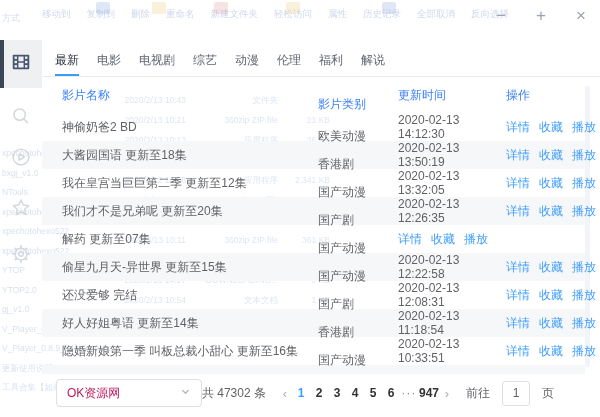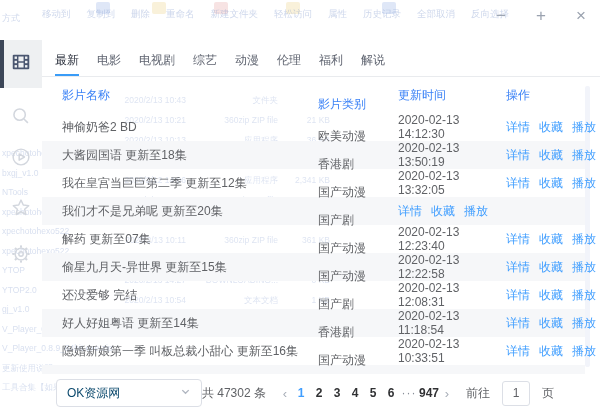--- a/index.html
+++ b/index.html
@@ -37,21 +37,21 @@
   .trow{display:flex;height:28px;align-items:center;font-size:12px;color:#606266;cursor:default;}
   .trow:nth-child(even){background:#f6f7f9;}
   .c-name{width:256px;padding-left:20px;white-space:nowrap;overflow:hidden;}
   .c-cat{width:80px;margin-top:18px;}
   .c-time{width:108px;}
   .c-act{width:79px;display:flex;gap:9px;white-space:nowrap;}
   .link{color:#409eff;cursor:pointer;}
   .row-stub{height:9px;background:#f6f7f9;}
   
   .footer{position:absolute;left:42px;right:0;bottom:0;height:46px;z-index:3;}
-  .select{position:absolute;left:14px;top:8px;width:124px;height:26px;border:1px solid #dcdfe6;border-radius:4px;display:flex;align-items:center;justify-content:space-between;padding:0 10px;font-size:12px;color:#0c4a6e;background:#fff;cursor:pointer;}
+  .select{position:absolute;left:14px;top:8px;width:124px;height:26px;border:1px solid #dcdfe6;border-radius:4px;display:flex;align-items:center;justify-content:space-between;padding:0 10px;font-size:12px;color:#be185d;background:#fff;cursor:pointer;}
   .pager{position:absolute;right:46px;top:8px;height:28px;display:flex;align-items:center;font-size:12px;color:#606266;}
   .pg-total{margin-right:12px;}
   .pg-arrow{width:14px;text-align:center;color:#a8aeb8;font-size:13px;cursor:pointer;}
   .pg-num{min-width:16px;text-align:center;font-weight:700;color:#303133;cursor:pointer;padding:0 1px;}
   .pg-num.active{color:#409eff;}
   .pg-num.dots{color:#8a8f99;font-weight:400;letter-spacing:1px;cursor:default;}
   .goto{display:flex;align-items:center;gap:12px;margin-left:12px;color:#606266;}
   .goto input{width:26px;height:23px;border:1px solid #dcdfe6;border-radius:3px;text-align:center;font-size:12px;color:#606266;outline:none;padding:0;background:#fff;font-family:inherit;}
 </style>
 </head>
@@ -221,30 +221,30 @@
           <span class="c-time">2020-02-13 13:32:05</span>
           <span class="c-act">
             <span class="link">详情</span>
             <span class="link">收藏</span>
             <span class="link">播放</span>
           </span>
         </div>
         <div class="trow">
           <span class="c-name">我们才不是兄弟呢 更新至20集</span>
           <span class="c-cat">国产剧</span>
+          <span class="c-time">2020-02-13 12:26:35</span>
           <span class="c-act">
             <span class="link">详情</span>
             <span class="link">收藏</span>
             <span class="link">播放</span>
           </span>
         </div>
         <div class="trow">
           <span class="c-name">解药 更新至07集</span>
           <span class="c-cat">国产动漫</span>
-          <span class="c-time">2020-02-13 12:23:40</span>
           <span class="c-act">
             <span class="link">详情</span>
             <span class="link">收藏</span>
             <span class="link">播放</span>
           </span>
         </div>
         <div class="trow">
           <span class="c-name">偷星九月天-异世界 更新至15集</span>
           <span class="c-cat">国产动漫</span>
           <span class="c-time">2020-02-13 12:22:58</span>

